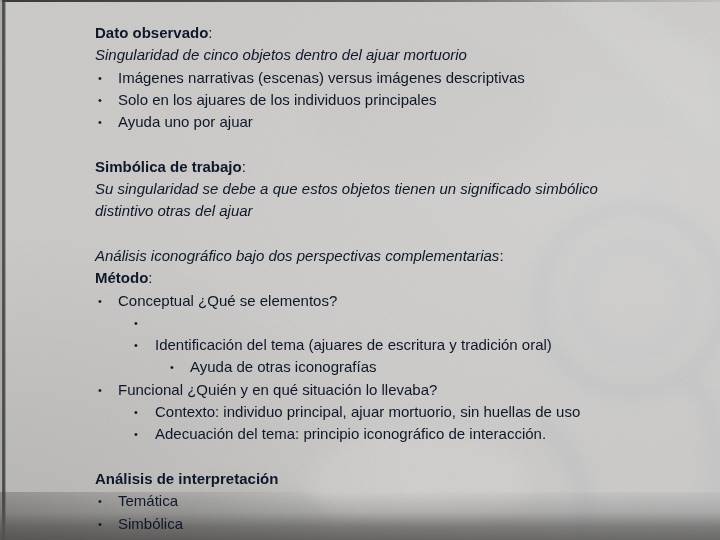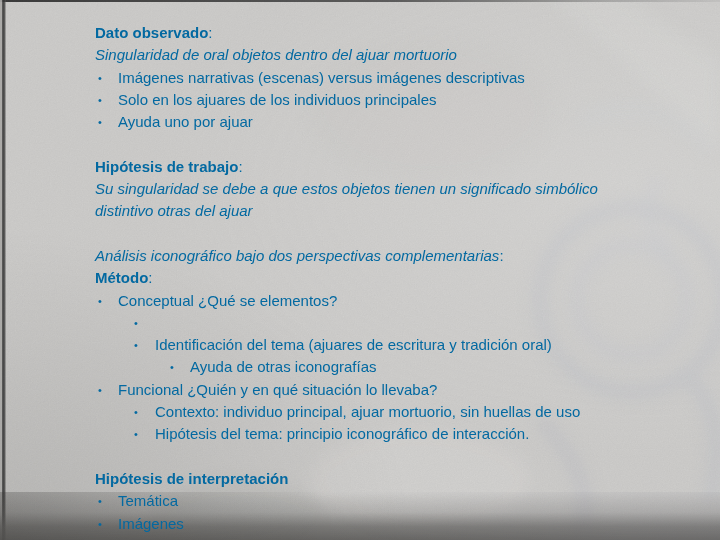--- a/index.html
+++ b/index.html
@@ -33,21 +33,21 @@
   }
   .bottom-bar {
     position: absolute; left: 0; right: 0; bottom: 0; height: 48px; pointer-events: none;
     background:
       linear-gradient(to right, rgba(55,54,52,0.28), rgba(55,54,52,0) 45%, rgba(150,150,158,0.12) 88%),
       linear-gradient(to bottom, rgba(108,107,105,0) 0%, rgba(108,107,105,0.3) 42%,
         rgba(100,99,97,0.78) 72%, rgba(92,91,89,0.92) 100%);
   }
   .content {
     position: absolute; left: 95px; top: 22px; width: 575px;
-    color: #0369a1; font-size: 15px; line-height: 22.3px;
+    color: #0f172a; font-size: 15px; line-height: 22.3px;
   }
   .line { position: relative; min-height: 22.3px; white-space: nowrap; }
   .hd { font-weight: 700; }
   .italic { font-style: italic; }
   .up { font-style: normal; }
   .l1 { padding-left: 23px; }
   .l2 { padding-left: 60px; }
   .l3 { padding-left: 95px; }
   .bullet { position: absolute; font-size: 11px; line-height: 22.3px; top: 0; font-style: normal; }
   .l1 .bullet { left: 3px; }
@@ -87,48 +87,48 @@
 
   <div class="vignette"></div>
   <div class="edge-top"></div>
   <div class="edge-left"></div>
   <div class="bottom-bar"></div>
 
   <div class="content">
 
     <div class="line"><span class="hd">Dato observado</span><span>:</span></div>
 
-    <div class="line italic">Singularidad de oral objetos dentro del ajuar mortuorio</div>
+    <div class="line italic">Singularidad de cinco objetos dentro del ajuar mortuorio</div>
 
     <div class="line l1"><span class="bullet">•</span><span>Imágenes narrativas (escenas) versus imágenes descriptivas</span></div>
     <div class="line l1"><span class="bullet">•</span><span>Solo en los ajuares de los individuos principales</span></div>
     <div class="line l1"><span class="bullet">•</span><span>Ayuda uno por ajuar</span></div>
 
     <div class="line"></div>
 
-    <div class="line"><span class="hd">Hipótesis de trabajo</span><span>:</span></div>
+    <div class="line"><span class="hd">Simbólica de trabajo</span><span>:</span></div>
 
     <div class="line italic">Su singularidad se debe a que estos objetos tienen un significado simbólico</div>
     <div class="line italic">distintivo otras del ajuar</div>
 
     <div class="line"></div>
 
     <div class="line italic"><span>Análisis iconográfico bajo dos perspectivas complementarias</span><span class="up">:</span></div>
 
     <div class="line"><span class="hd">Método</span><span>:</span></div>
 
     <div class="line l1"><span class="bullet">•</span><span>Conceptual ¿Qué se elementos?</span></div>
     <div class="line l2"><span class="bullet">•</span></div>
     <div class="line l2"><span class="bullet">•</span><span>Identificación del tema (ajuares de escritura y tradición oral)</span></div>
     <div class="line l3"><span class="bullet">•</span><span>Ayuda de otras iconografías</span></div>
     <div class="line l1"><span class="bullet">•</span><span>Funcional ¿Quién y en qué situación lo llevaba?</span></div>
     <div class="line l2"><span class="bullet">•</span><span>Contexto: individuo principal, ajuar mortuorio, sin huellas de uso</span></div>
-    <div class="line l2"><span class="bullet">•</span><span>Hipótesis del tema: principio iconográfico de interacción.</span></div>
+    <div class="line l2"><span class="bullet">•</span><span>Adecuación del tema: principio iconográfico de interacción.</span></div>
 
     <div class="line"></div>
 
-    <div class="line"><span class="hd">Hipótesis de interpretación</span></div>
+    <div class="line"><span class="hd">Análisis de interpretación</span></div>
 
     <div class="line l1"><span class="bullet">•</span><span>Temática</span></div>
-    <div class="line l1"><span class="bullet">•</span><span>Imágenes</span></div>
+    <div class="line l1"><span class="bullet">•</span><span>Simbólica</span></div>
 
   </div>
 </div>
 
 </body></html>

